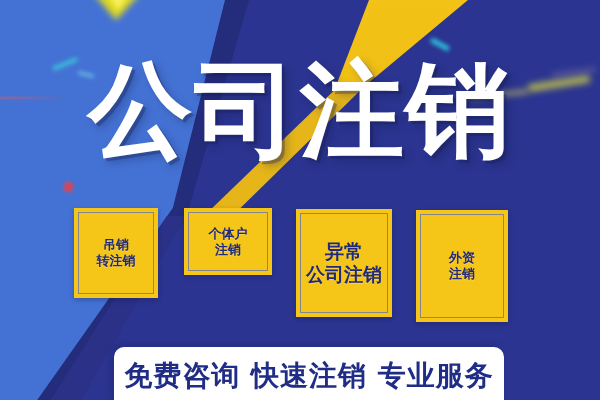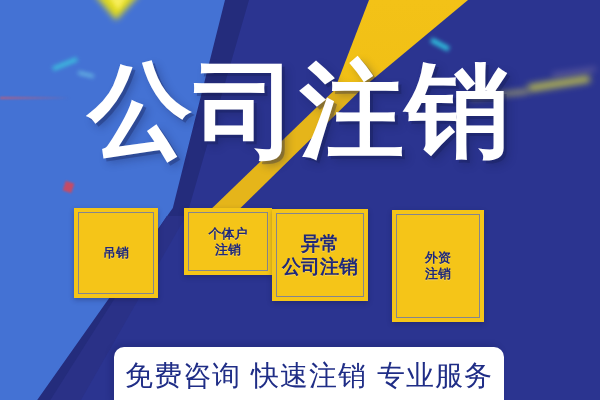--- a/index.html
+++ b/index.html
@@ -196,21 +196,21 @@
   .badge::after {
     content: "";
     position: absolute;
     left: 4px; right: 4px; top: 4px; bottom: 4px;
     border: 1.5px solid #5e6fb5;
     pointer-events: none;
     opacity: .75;
   }
   .badge-1 { width: 84px; height: 90px; margin-left: 2px;  margin-top: 2px; }
   .badge-2 { width: 88px; height: 67px; margin-left: 26px; margin-top: 2px; }
-  .badge-3 { width: 96px; height: 92px; margin-top: 3px; }
+  .badge-3 { width: 96px; height: 108px; margin-left: 24px; margin-top: 3px; }
   .badge-4 { width: 92px; height: 112px; margin-left: 24px; margin-top: 4px; }
 
   .badge-text {
     color: #20297a;
     font-weight: 700;
     font-size: 13px;
     line-height: 1.22;
     text-align: center;
     font-family: "DejaVu Sans", "Liberation Sans", sans-serif;
     white-space: nowrap;
@@ -228,21 +228,21 @@
     background: #ffffff;
     border-radius: 10px;
     display: flex;
     align-items: center;
     justify-content: center;
     box-shadow: -3px -2px 6px rgba(12,18,60,.18);
   }
   .pill-text {
     color: #1f2d86;
     font-size: 28px;
-    font-weight: 400;
+    font-weight: 700;
     letter-spacing: 1px;
     line-height: 1;
     margin-top: -4px;
     font-family: "DejaVu Sans", "Liberation Sans", sans-serif;
     white-space: nowrap;
   }
 </style>
 </head>
 <body>
 
@@ -267,20 +267,21 @@
   <div class="flare flare-yellow-r2"></div>
   <div class="flare flare-yellow-r1"></div>
 
   <div class="headline">公司注销</div>
 
   <div class="badges">
 
     <div class="badge badge-1">
       <div class="badge-text">
         <div>吊销</div>
+        <div>转注销</div>
       </div>
     </div>
 
     <div class="badge badge-2">
       <div class="badge-text">
         <div>个体户</div>
         <div>注销</div>
       </div>
     </div>
 

